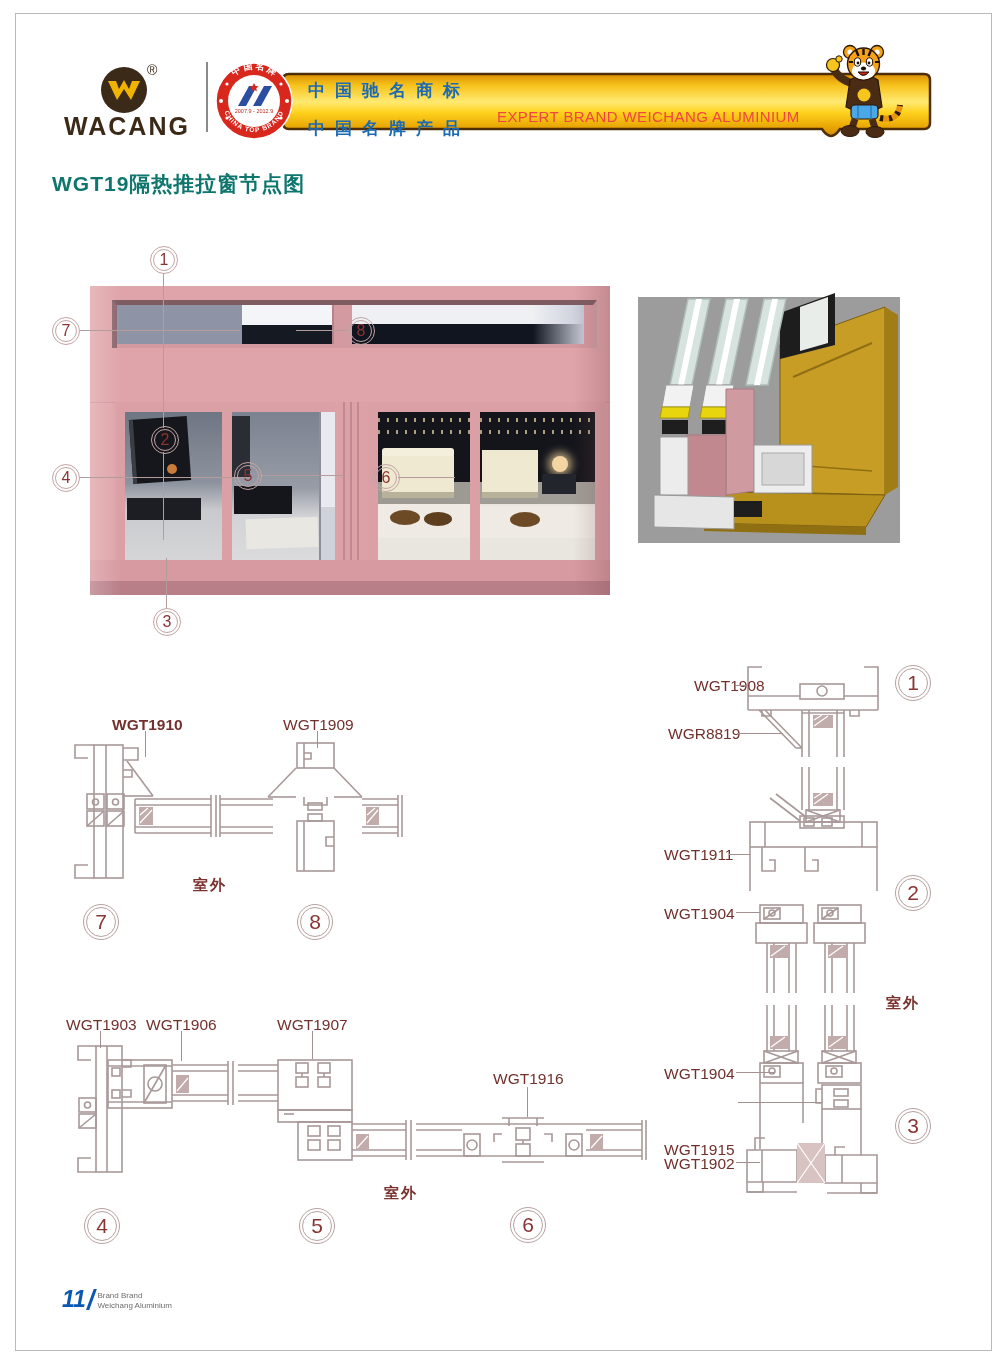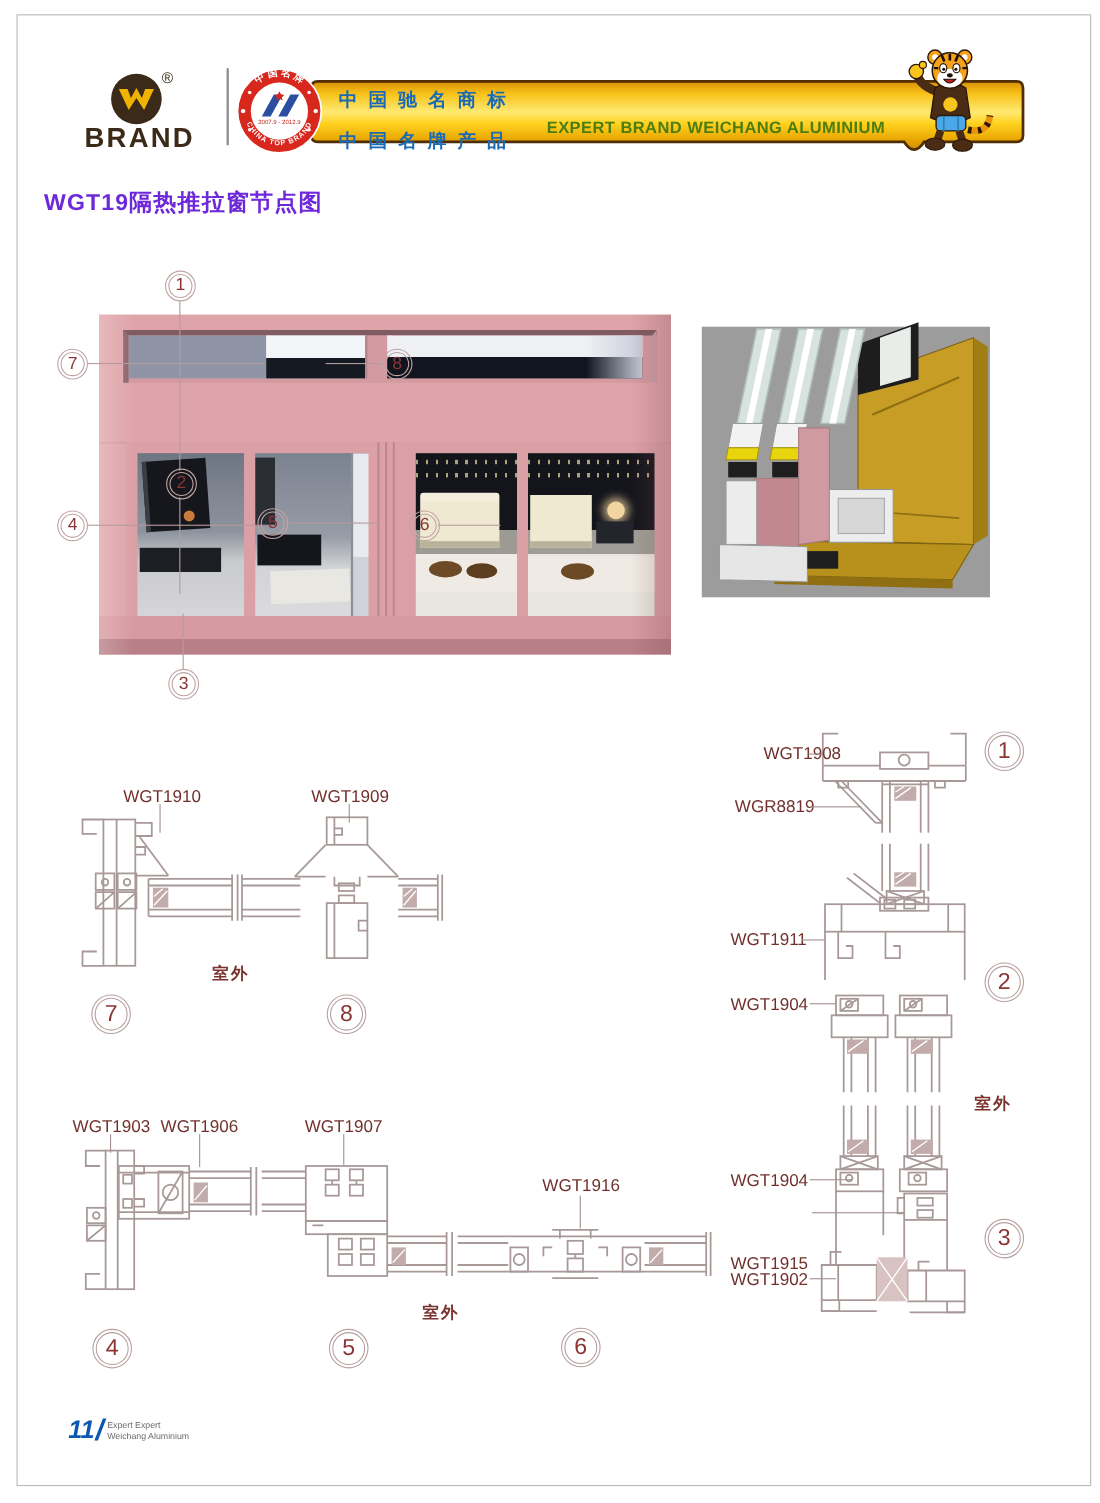--- a/index.html
+++ b/index.html
@@ -11,23 +11,23 @@
   
   .brand-word{position:absolute;left:61px;top:112px;width:132px;font-size:25px;font-weight:bold;
         letter-spacing:2px;color:#3b2a18;text-align:center;}
   .reg{position:absolute;left:147px;top:62px;font-size:14px;color:#3b2a18;}
   .divider-v{position:absolute;left:206px;top:62px;width:2px;height:70px;background:#8a8a8a;}
   .banner-text-blue{position:absolute;left:308px;color:#1b6ab5;font-weight:bold;font-size:17px;
         letter-spacing:10px;white-space:nowrap;}
   .headline{position:absolute;left:496px;top:74px;color:#5b3109;font-weight:bold;font-size:30px;
         letter-spacing:5px;white-space:nowrap;display:flex;}
   .headline .gap{width:52px;}
-  .subtitle{position:absolute;left:497px;top:108px;color:#4d7c0f;font-weight:bold;font-size:15px;
+  .subtitle{position:absolute;left:497px;top:108px;color:#ef4444;font-weight:normal;font-size:15px;
         letter-spacing:0.4px;white-space:nowrap;}
-  .page-title{position:absolute;left:40px;top:170px;font-size:21px;font-weight:bold;color:#6d28d9;
+  .page-title{position:absolute;left:52px;top:170px;font-size:21px;font-weight:bold;color:#0f766e;
         letter-spacing:1px;}
   
   .elev{position:absolute;left:90px;top:286px;width:520px;height:309px;background:#dfa4a9;}
   .elev-shade{position:absolute;inset:0;background:linear-gradient(90deg,rgba(255,255,255,.22),
         rgba(255,255,255,0) 6%,rgba(255,255,255,0) 93%,rgba(125,75,80,.28));pointer-events:none;}
   .transom{position:absolute;left:22px;top:14px;width:476px;height:48px;
         border-top:5px solid #7f5b62;border-left:5px solid #8c666d;
         border-right:4px solid #caa0a6;border-bottom:4px solid #caa0a6;background:#d49aa1;}
   .tglass{position:absolute;top:0;height:39px;}
   .midrail{position:absolute;left:0;top:62px;width:520px;height:54px;background:#dfa4a9;
@@ -59,21 +59,21 @@
 <body>
 
 <div class="page">
   <div class="page-border"></div>
 
   <svg class="abs" style="left:100px;top:66px" width="50" height="50" viewBox="0 0 50 50">
     <circle cx="24" cy="24" r="23" fill="#3b2a18"></circle>
     <path d="M8,15 L17,34 L24,23 L31,34 L40,15 L32,15 L29,23 L24,14 L19,23 L16,15 Z" fill="#f0b400"></path>
   </svg>
   <div class="reg">®</div>
-  <div class="brand-word">BRAND</div>
+  <div class="brand-word">WACANG</div>
   <div class="divider-v"></div>
 
   <svg class="abs" style="left:280px;top:68px" width="656" height="82" viewBox="0 0 656 82">
     <defs>
       <linearGradient id="gold" x1="0" y1="0" x2="0" y2="1">
         <stop offset="0" stop-color="#d88f04"></stop>
           <stop offset="0.18" stop-color="#f7c21a"></stop>
         <stop offset="0.45" stop-color="#ffe972"></stop>
           <stop offset="0.62" stop-color="#ffd21e"></stop>
         <stop offset="0.85" stop-color="#e9a704"></stop>
@@ -538,21 +538,21 @@
         <line x1="596" y1="82" x2="596" y2="122"></line>
     </g>
     <rect x="126" y="37" width="13" height="18" fill="#c2abab"></rect>
     <path d="M127,53 l11,-13" stroke="#fff" stroke-width="1.2"></path>
     <rect x="306" y="96" width="13" height="16" fill="#c2abab"></rect>
     <path d="M307,110 l11,-12" stroke="#fff" stroke-width="1.2"></path>
     <rect x="540" y="96" width="13" height="16" fill="#c2abab"></rect>
     <path d="M541,110 l11,-12" stroke="#fff" stroke-width="1.2"></path>
   </svg>
 
-  <div class="lbl" style="left:112px;top:716px;">WGT1910</div>
+  <div class="lbl" style="left:112px;top:716px;font-weight:bold;">WGT1910</div>
   <div class="lbl" style="left:283px;top:716px;">WGT1909</div>
   <div class="lbl" style="left:666px;top:677px;margin-left:28px;">WGT1908</div>
   <div class="lbl" style="left:668px;top:725px;">WGR8819</div>
   <div class="lbl" style="left:664px;top:846px;">WGT1911</div>
   <div class="lbl" style="left:664px;top:905px;">WGT1904</div>
   <div class="lbl" style="left:664px;top:1065px;">WGT1904</div>
   <div class="lbl" style="left:664px;top:1141px;text-align:right;">WGT1915</div>
   <div class="lbl" style="left:664px;top:1155px;">WGT1902</div>
   <div class="lbl" style="left:66px;top:1016px;">WGT1903</div>
   <div class="lbl" style="left:146px;top:1016px;">WGT1906</div>
@@ -599,17 +599,17 @@
       <span>7</span>
     </div>
   <div class="co" style="left:297px;top:904px;">
       <span>8</span>
     </div>
 
   <div class="footer">
     <span class="pageno">11</span>
     <span class="slash">/</span>
     <span class="foot-lines">
-      <span>Expert Expert</span><br>
+      <span>Brand Brand</span><br>
       <span>Weichang Aluminium</span>
     </span>
   </div>
 </div>
 
 </body></html>

